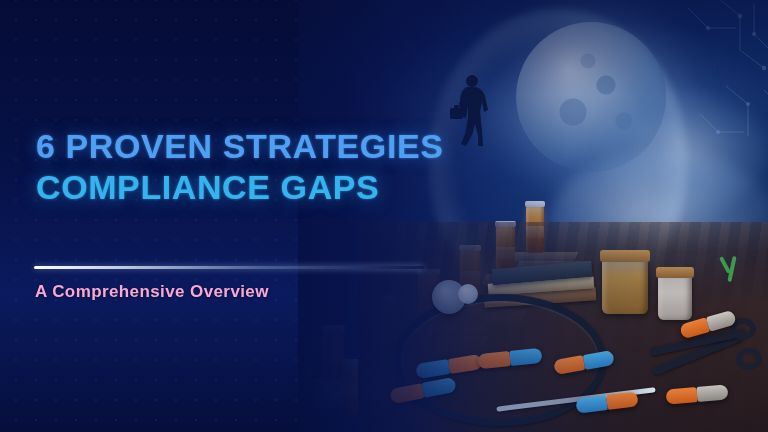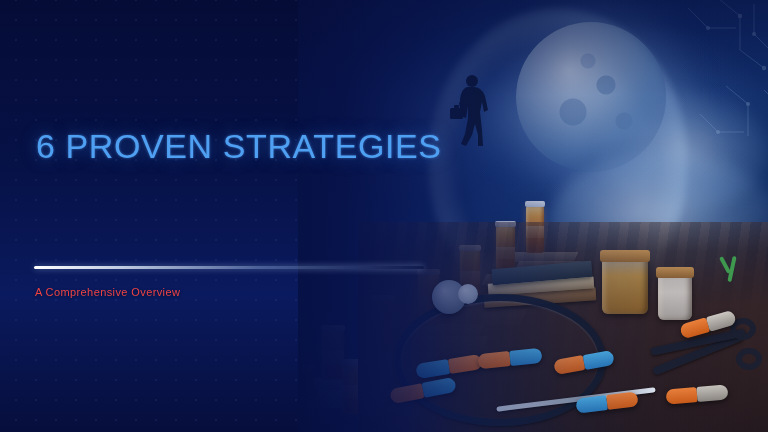--- a/index.html
+++ b/index.html
@@ -212,39 +212,39 @@
   .logo .lg-a{
     color:#22427f; font-weight:bold;
     text-shadow:0 0 2px rgba(60,110,190,0.6);
   }
   .logo .lg-mple{ color:#ffffff; font-weight:bold; }
   .logo .lg-logic{ color:#f2f6fc; font-weight:normal; }
 
   .headline{
     position:absolute; left:36px; top:126px;
     font-size:34px; line-height:41px;
-    font-weight:normal; letter-spacing:0.6px;
+    font-weight:bold; letter-spacing:0.6px;
     text-transform:uppercase;
   }
   .headline .l1,.headline .l2{ color:#4fa0f2; display:block;
     text-shadow:0 0 16px rgba(50,130,230,0.55), 0 0 3px rgba(90,170,255,0.5); }
   .headline .l3{ color:#34b4ef; display:block;
     text-shadow:0 0 18px rgba(40,150,230,0.6), 0 0 3px rgba(90,200,255,0.5); }
 
   .divider{
     position:absolute; left:34px; top:266px;
     width:390px; height:3px; border-radius:2px;
     background:linear-gradient(90deg, #ffffff 0%, rgba(226,236,250,0.85) 22%, rgba(150,180,225,0.45) 58%, rgba(90,130,200,0.0) 100%);
     box-shadow:0 0 6px rgba(180,210,255,0.45);
   }
 
   .subtitle{
     position:absolute; left:35px; top:281px;
-    font-size:11px; line-height:22px;
-    color:#ef4444; font-weight:normal;
+    font-size:17px; line-height:22px;
+    color:#f9a8d4; font-weight:bold;
     letter-spacing:0.4px;
     text-shadow:0 1px 3px rgba(0,0,0,0.45);
   }
 </style>
 </head>
 <body>
 
 <div id="slide">
 
   <div class="bg-base"></div>
@@ -389,20 +389,21 @@
     <div class="photo-fade"></div>
     <div class="photo-fade-b"></div>
     <div class="vignette"></div>
   </div>
 
   <div class="content">
 
 
     <h1 class="headline">
       <span class="l1">6 PROVEN STRATEGIES</span>
+      <span class="l3">COMPLIANCE GAPS</span>
     </h1>
 
     <div class="divider"></div>
 
     <div class="subtitle">A Comprehensive Overview</div>
   </div>
 
 </div>
 
 </body></html>

